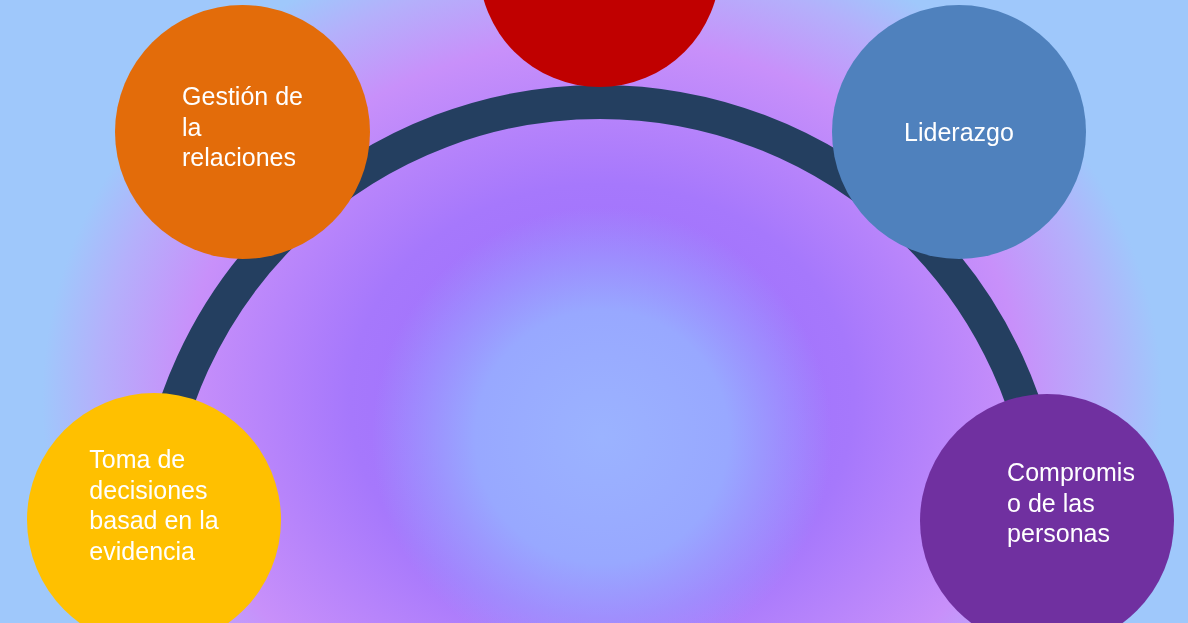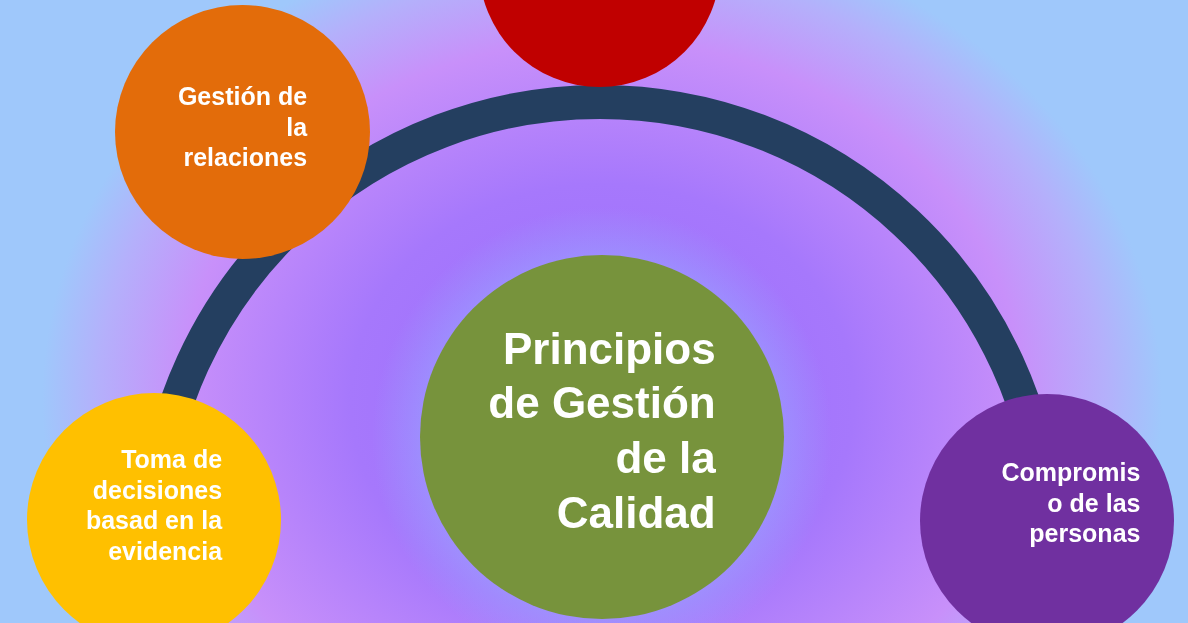--- a/index.html
+++ b/index.html
@@ -29,23 +29,23 @@
       left: 0; top: 0;
       width: 1188px;
       height: 623px;
     }
     .node {
       position: absolute;
       border-radius: 50%;
       display: flex;
       align-items: center;
       justify-content: center;
-      text-align: right;
+      text-align: left;
       color: #ffffff;
-      font-weight: bold;
+      font-weight: normal;
       box-sizing: border-box;
     }
     .node .label {
       display: block;
       white-space: pre-line;
       line-height: 1.22;
     }
     .node-small .label {
       font-size: 25px;
     }
@@ -79,34 +79,31 @@
   <div class="node node-small" id="node-top">
     <span class="label"></span>
   </div>
 
   <div class="node node-small" id="node-left">
     <span class="label">Gestión de
 la
 relaciones</span>
   </div>
 
+  <div class="node node-small" id="node-right">
+    <span class="label">Liderazgo</span>
+  </div>
 
   <div class="node node-small" id="node-bl">
     <span class="label">Toma de
 decisiones
 basad en la
 evidencia</span>
   </div>
 
   <div class="node node-small" id="node-br">
     <span class="label">Compromis
 o de las
 personas</span>
   </div>
 
-  <div class="node node-center" id="node-center">
-    <span class="label">Principios
-de Gestión
-de la
-Calidad</span>
-  </div>
 
 </div>
 
 </body></html>

